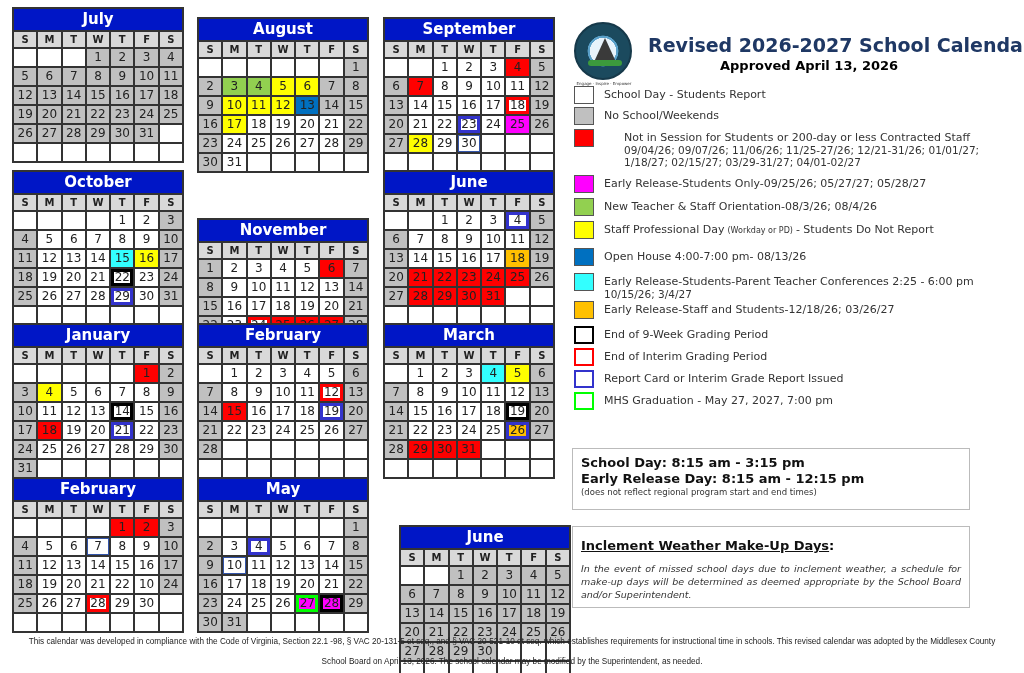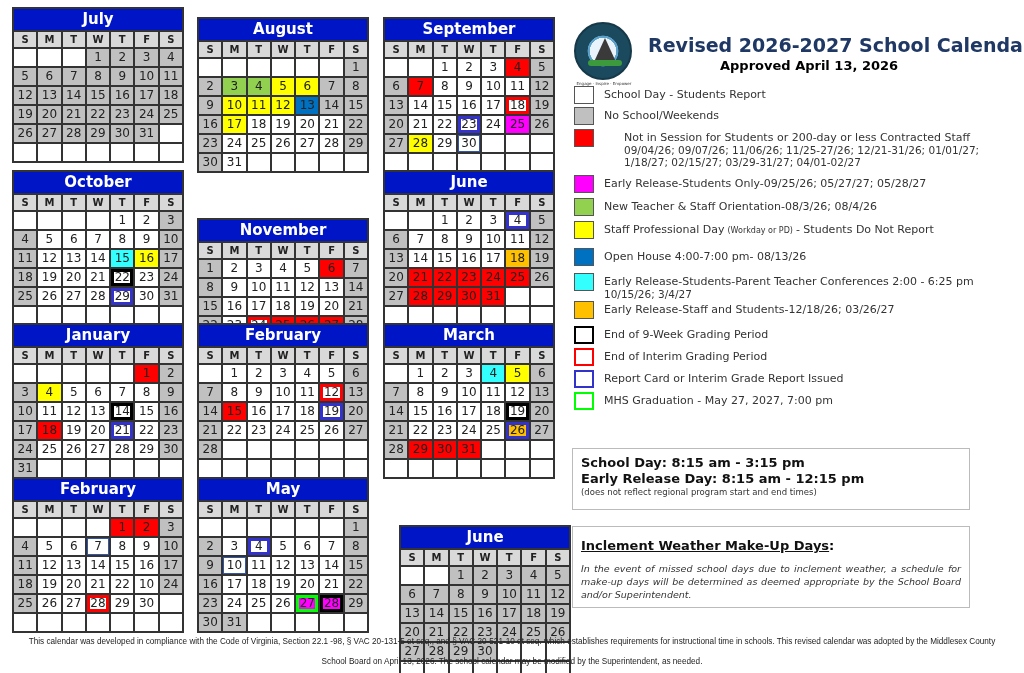--- a/index.html
+++ b/index.html
@@ -811,21 +811,21 @@
     <div class="legend-item" style="top: 135px;">
       <div class="swatch" style="background: rgb(255, 255, 0);"></div>
       <div class="legend-text" style="top: 2px;"><span>Staff Professional Day</span><span class="small" style="margin: 0px 3px;">(Workday or PD)</span><span>- Students  Do Not Report</span></div>
     </div>
     <div class="legend-item" style="top: 162px;">
       <div class="swatch" style="background: rgb(0, 112, 192);"></div>
       <div class="legend-text" style="top: 2px;"><span>Open House 4:00-7:00 pm- 08/13/26</span></div>
     </div>
     <div class="legend-item" style="top: 187px;">
       <div class="swatch" style="background: rgb(51, 255, 255);"></div>
-      <div class="legend-text" style="top: 2px;"><span>Early Release-Students-Parent Teacher Conferences 2:00 - 6:25 pm</span><div class="legend-sub"> 10/15/26; 3/4/27</div></div>
+      <div class="legend-text" style="top: 2px;"><span>Early Release-Students-Parent Teacher Conferences 2:25 - 6:00 pm</span><div class="legend-sub"> 10/15/26; 3/4/27</div></div>
     </div>
     <div class="legend-item" style="top: 215px;">
       <div class="swatch" style="background: rgb(255, 192, 0);"></div>
       <div class="legend-text" style="top: 2px;"><span>Early Release-Staff and Students-12/18/26; 03/26/27</span></div>
     </div>
     <div class="legend-item" style="top: 240px;">
       <div class="swatch outline" style="border-color: rgb(0, 0, 0); background: rgb(255, 255, 255);"></div>
       <div class="legend-text" style="top: 2px;"><span>End of 9-Week Grading Period</span></div>
     </div>
     <div class="legend-item" style="top: 262px;">

